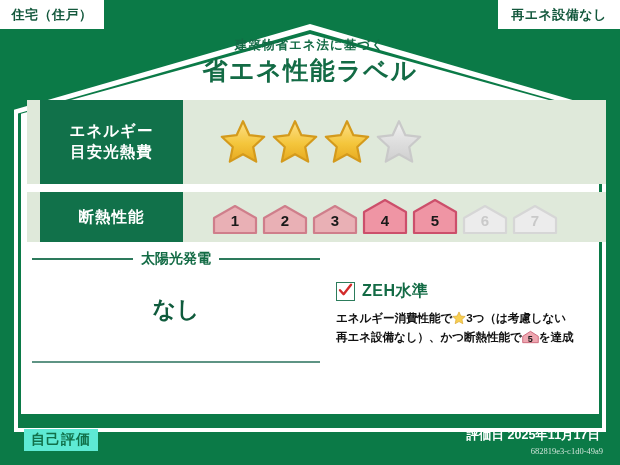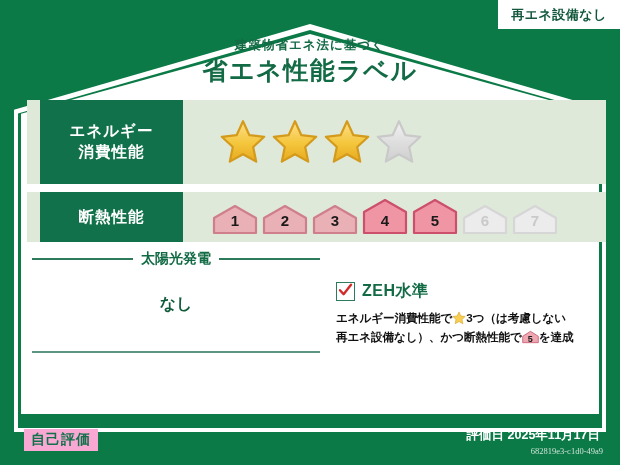--- a/index.html
+++ b/index.html
@@ -180,21 +180,21 @@
     flex: 1 1 auto;
     height: 2px;
     background: #2d7a5c;
   }
   #cost-head .rule.left { margin-right: 8px; }
   #cost-head .rule.right { margin-left: 8px; }
   #cost-value {
     margin-top: 26px;
     text-align: center;
     color: #0f5b3c;
-    font-size: 16px;
+    font-size: 23px;
     font-weight: bold;
   }
   #cost-rule-bottom {
     margin-top: 36px;
     height: 2px;
     background: #5e9484;
   }
 
   
   #v-sep {
@@ -270,21 +270,21 @@
     left: 0;
     bottom: 0;
     width: 620px;
     height: 46px;
     z-index: 8;
   }
   #self-eval-badge {
     position: absolute;
     left: 24px;
     top: 10px;
-    background: #f9a8d4;
+    background: #5eead4;
     color: #11714a;
     font-weight: bold;
     font-size: 14px;
     letter-spacing: 1px;
     padding: 2px 7px;
   }
   #footer-address {
     position: absolute;
     left: 98px;
     top: 13px;
@@ -315,35 +315,38 @@
 </style>
 </head>
 <body>
 
 <div id="label-root">
 
   <div class="roof-white"></div>
   <div class="roof-green-inner"></div>
   <div class="roof-inner-white"></div>
 
+  <div class="corner-tag" id="tag-dwelling">
+    <span>住宅（住戸）</span>
+  </div>
   <div class="corner-tag" id="tag-renewable">
     <span>再エネ設備なし</span>
   </div>
 
   <div id="content">
 
     <div id="title-block">
       <div id="title-sub">建築物省エネ法に基づく</div>
       <div id="title-main">省エネ性能ラベル</div>
     </div>
 
     <div class="rating-row" id="row-energy">
       <div class="row-label">
         <span>エネルギー</span>
-        <span>消費性能</span>
+        <span>目安光熱費</span>
       </div>
       <div class="row-body" id="stars-container">
           <svg class="star" viewBox="0 0 24 24">
             <defs>
               <linearGradient id="g0" x1="0" y1="0" x2="0" y2="1">
                 <stop offset="0%" stop-color="#fde08a"></stop>
                 <stop offset="55%" stop-color="#f4c63c"></stop>
                 <stop offset="100%" stop-color="#e7a91f"></stop>
               </linearGradient>
             </defs>

